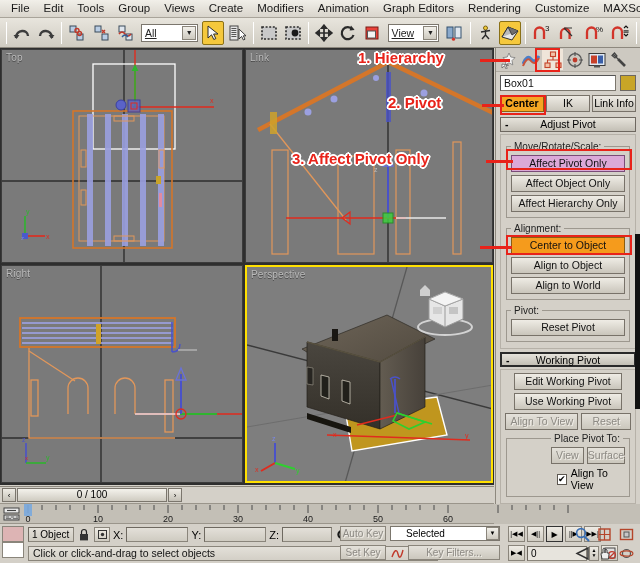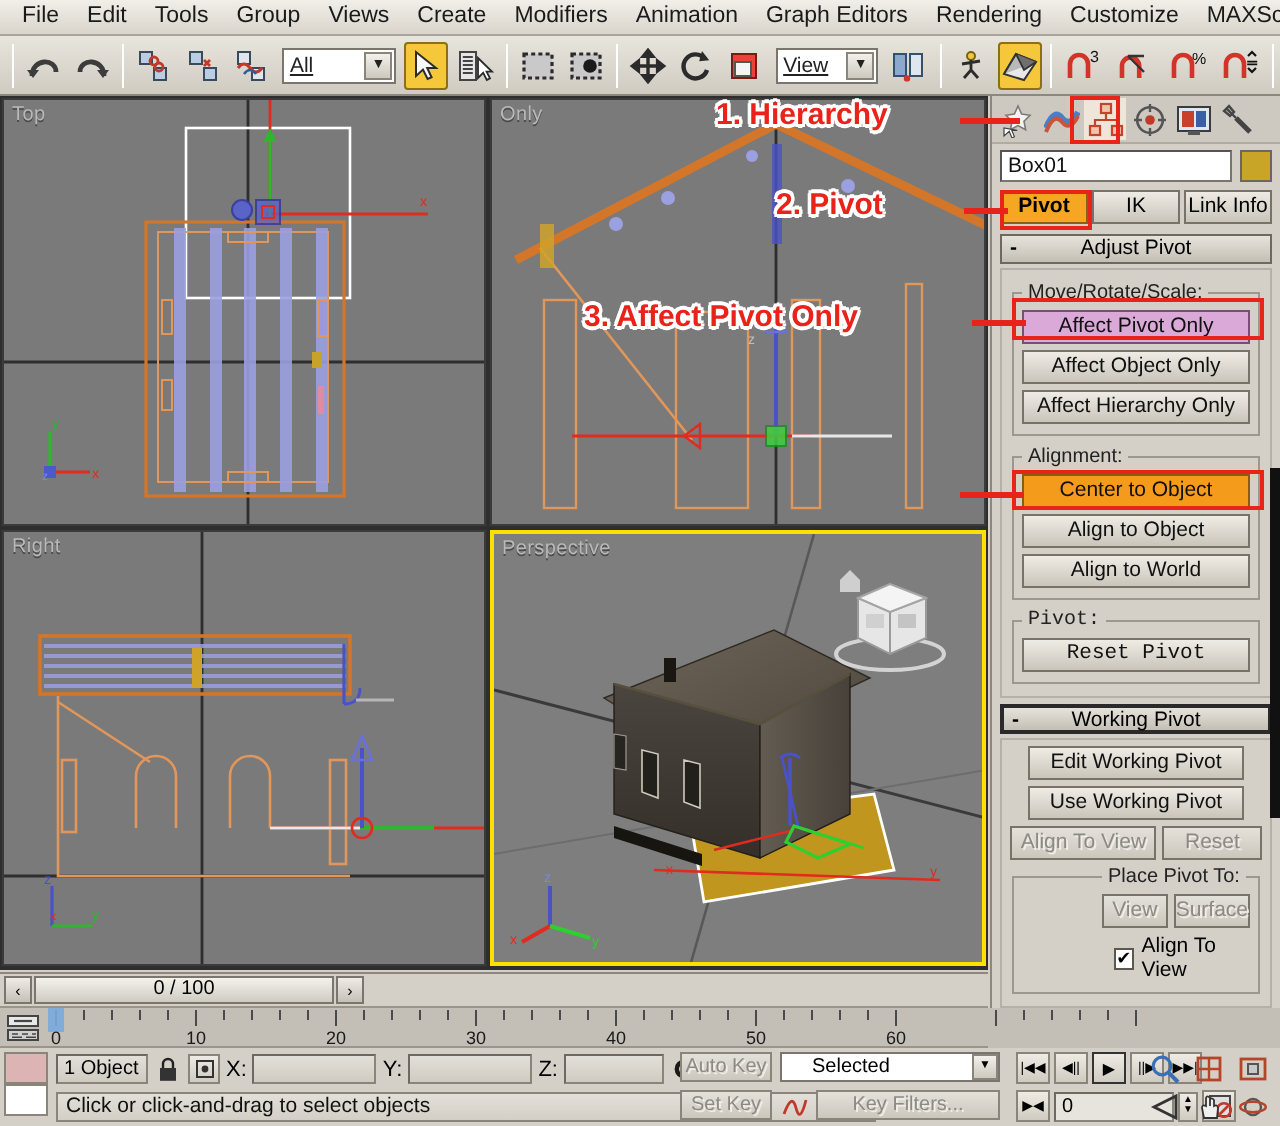--- a/index.html
+++ b/index.html
@@ -420,21 +420,21 @@
           <line x1="23" y1="186" x2="43" y2="186" stroke="#e02b1e" stroke-width="1.6"></line>
           <rect x="20" y="183" width="6" height="6" fill="#4a5acc"></rect>
           <text x="24" y="164" font-size="7" fill="#2fb52f" font-family="sans-serif">y</text>
           <text x="44" y="189" font-size="7" fill="#e02b1e" font-family="sans-serif">x</text>
           <text x="19" y="190" font-size="6" fill="#7a88e0" font-family="sans-serif">z</text>
         </g>
       </svg>
     </div>
 
     <div class="vp" id="vp-back">
-      <div class="vlabel">Only</div>
+      <div class="vlabel">Link</div>
       <svg width="248" height="214">
         <rect width="248" height="214" fill="#7a7a7a"></rect>
         <line x1="142" y1="0" x2="142" y2="214" stroke="#2e2e2e" stroke-width="1.4"></line>
 
         <path d="M12 80 L142 12 L258 68" stroke="#d4762a" stroke-width="4.5" fill="none"></path>
 
         <path d="M24 74 L100 170" stroke="#e2975a" stroke-width="1.3" fill="none"></path>
         <rect x="24" y="62" width="7" height="22" fill="#cfa22a" opacity=".85"></rect>
         <g stroke="#e2975a" fill="none" stroke-width="1.2">
           <rect x="26" y="100" width="16" height="104"></rect>
@@ -624,21 +624,21 @@
         </svg>
       </div>
     </div>
 
     <div class="namerow">
       <div class="namefield">Box01</div>
       <div class="colorchip"></div>
     </div>
 
     <div class="tabrow">
-      <div class="ctab active">Pivot</div>
+      <div class="ctab active">Center</div>
       <div class="ctab">IK</div>
       <div class="ctab">Link Info</div>
     </div>
 
     <div class="rollhead">
       <span class="mn">-</span>
       <span>Adjust Pivot</span>
     </div>
     <div class="rollbody">
       <fieldset class="grp">
@@ -646,21 +646,21 @@
         <div class="pbtn pressed">Affect Pivot Only</div>
         <div class="pbtn">Affect Object Only</div>
         <div class="pbtn last">Affect Hierarchy Only</div>
       </fieldset>
       <fieldset class="grp">
         <legend>Alignment:</legend>
         <div class="pbtn orange">Center to Object</div>
         <div class="pbtn">Align to Object</div>
         <div class="pbtn last">Align to World</div>
       </fieldset>
-      <fieldset class="grp" style="margin-bottom:1px;font-family:Liberation Mono, monospace;">
+      <fieldset class="grp" style="margin-bottom:1px;">
         <legend>Pivot:</legend>
         <div class="pbtn last">Reset Pivot</div>
       </fieldset>
     </div>
 
     <div class="rollhead" style="border:2px solid #2a2a2a;">
       <span class="mn">-</span>
       <span>Working Pivot</span>
     </div>
     <div class="rollbody">

